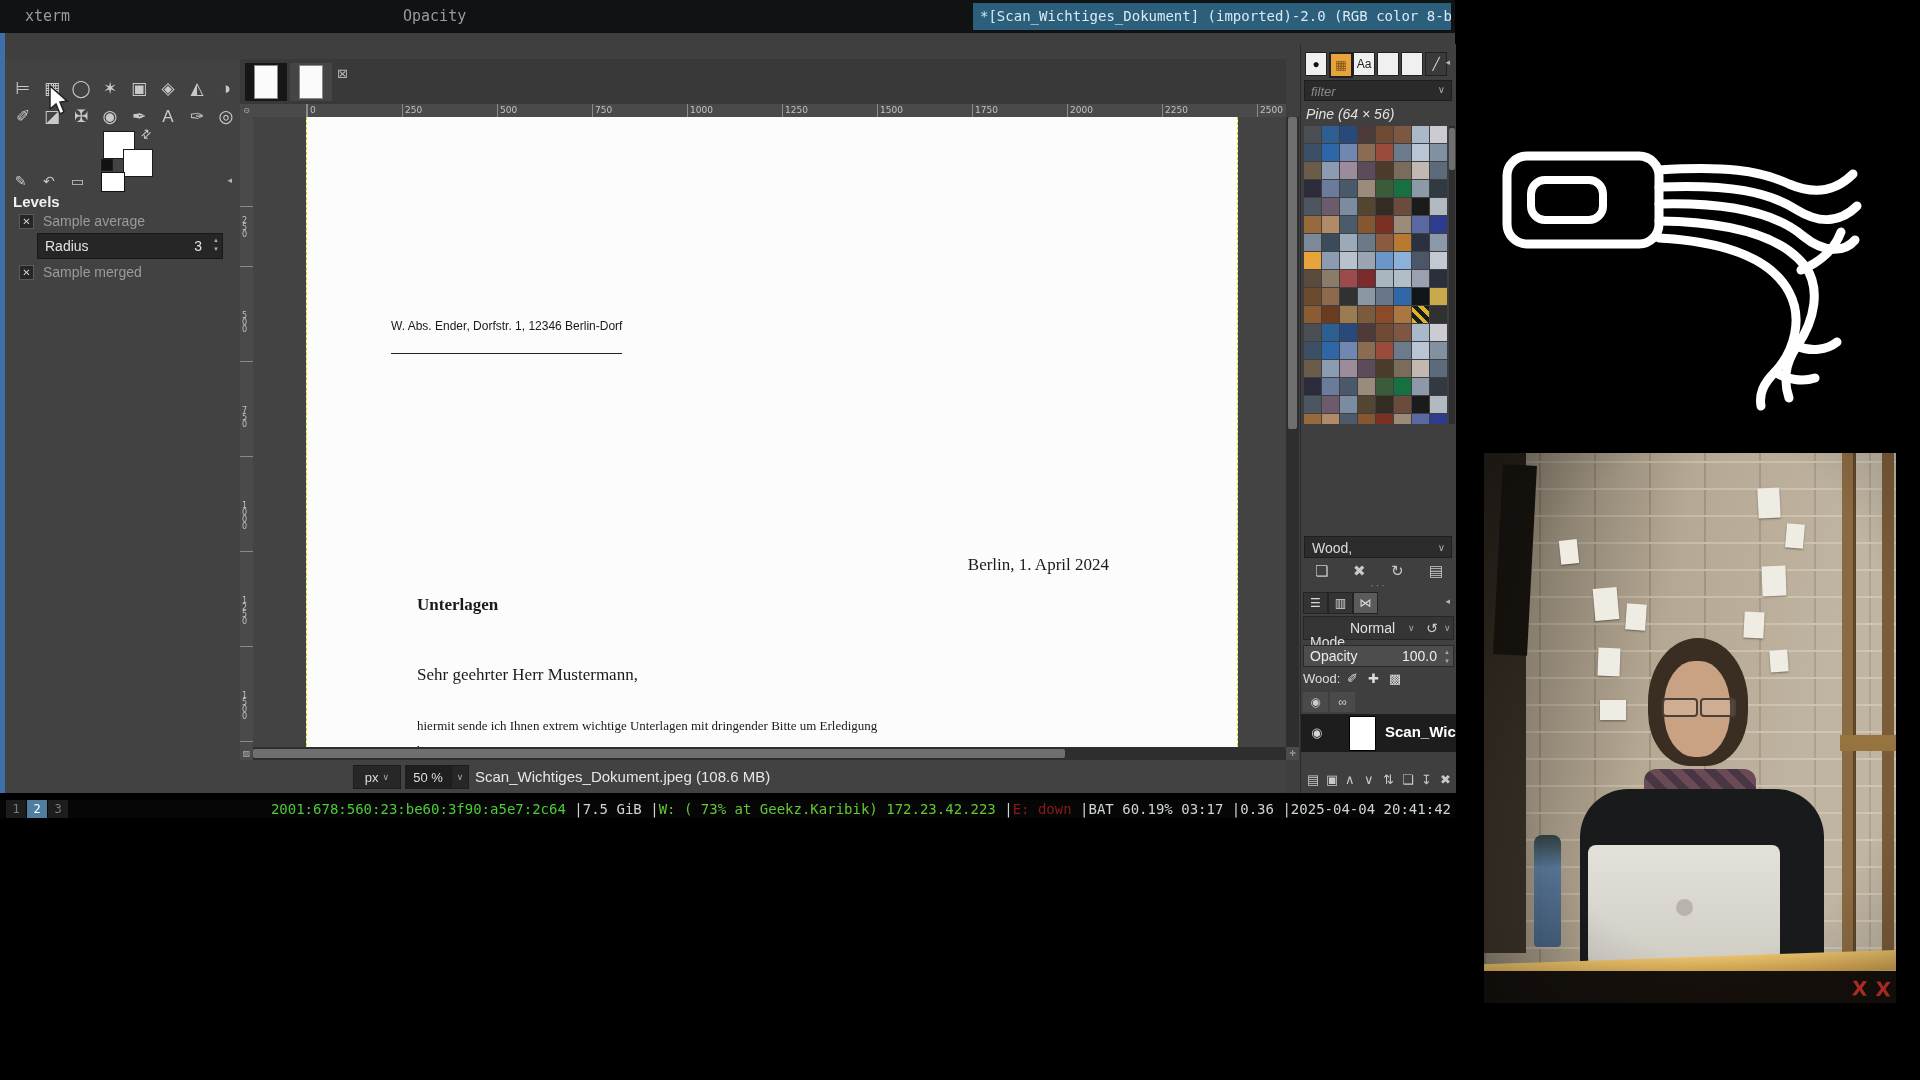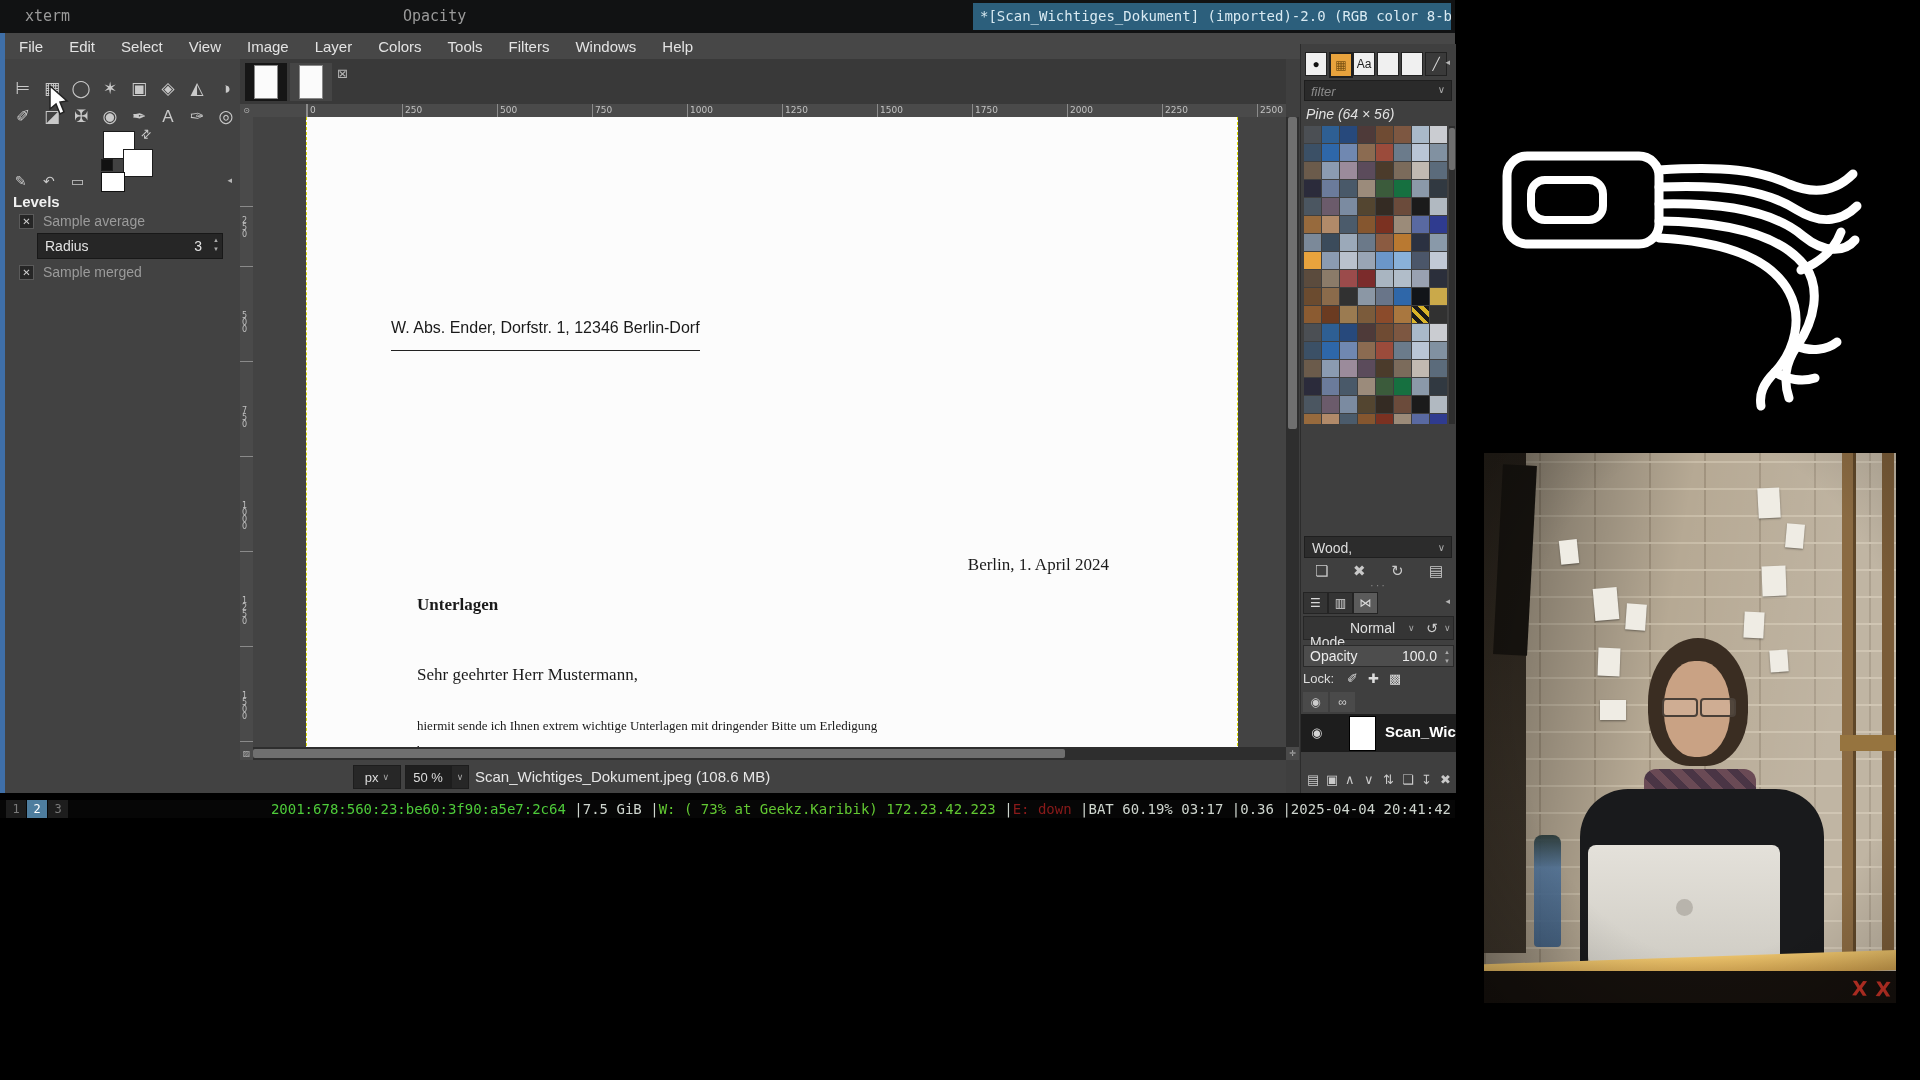--- a/index.html
+++ b/index.html
@@ -44,21 +44,21 @@
   #ruler-left{left:240px;top:84px;width:13px;height:630px;border-right:1px solid #303030;
     background-image:repeating-linear-gradient(0deg,#8a8a8a 0 1px,transparent 1px 95px);background-position:0 90px;}
   .tick-lab{position:absolute;top:1px;}
   .vtick-lab{position:absolute;left:2px;line-height:7px;font-size:8px;white-space:pre-line;}
   #canvas{left:253px;top:84px;width:1033px;height:630px;background:#434343;overflow:hidden;}
   #page{position:absolute;left:53px;top:0;width:930px;height:633px;background:#fcfcfc;
     border-left:1px dashed #d9d900;border-right:1px dashed #d9d900;border-bottom:1px dashed #d9d900;
     overflow:hidden;color:#1a1a1a;}
   .serif{font-family:"Liberation Serif","DejaVu Serif",serif;}
   #doc-sender{position:absolute;left:84px;top:22px;font-size:17px;line-height:23px;white-space:pre-line;}
-  #doc-sender-line{position:absolute;left:84px;top:202px;font-size:16px;border-bottom:1px solid #222;padding-bottom:13px;}
+  #doc-sender-line{position:absolute;left:84px;top:202px;font-size:12px;border-bottom:1px solid #222;padding-bottom:20px;}
   #doc-recipient{position:absolute;left:84px;top:278px;font-size:17px;line-height:23px;white-space:pre-line;}
   #doc-date{position:absolute;right:128px;top:438px;font-size:17px;}
   #doc-subject{position:absolute;left:110px;top:478px;font-size:17px;font-weight:bold;}
   #doc-salutation{position:absolute;left:110px;top:548px;font-size:17px;}
   #doc-body{position:absolute;left:110px;top:596px;font-size:13px;line-height:25px;white-space:pre-line;}
   
   .sb-track{background:#2e2e2e;}
   .sb-thumb{position:absolute;background:#6f6f6f;border-radius:2px;}
   #corner-btn,#qm-btn{background:#4a4a4a;color:#b5b5b5;font-size:8px;text-align:center;line-height:13px;}
   
@@ -117,33 +117,20 @@
 
   <div class="abs" id="titlebar">
     <span class="tlabel" style="left:25px">xterm</span>
     <span class="tlabel" style="left:403px">Opacity</span>
     <div id="active-title">*[Scan_Wichtiges_Dokument] (imported)-2.0 (RGB color 8-b…</div>
   </div>
 
   <div class="abs" id="gimp">
     <div class="abs" id="edge-accent"></div>
 
-    <div class="abs" id="menubar">
-        <span class="menu-item">File</span>
-        <span class="menu-item">Edit</span>
-        <span class="menu-item">Select</span>
-        <span class="menu-item">View</span>
-        <span class="menu-item">Image</span>
-        <span class="menu-item">Layer</span>
-        <span class="menu-item">Colors</span>
-        <span class="menu-item">Tools</span>
-        <span class="menu-item">Filters</span>
-        <span class="menu-item">Windows</span>
-        <span class="menu-item">Help</span>
-      </div>
 
     <div class="abs" id="toolbox">
       <div class="tool-row" id="tool-row-0" style="top:18px">
           <span class="tool-btn">⊨</span>
           <span class="tool-btn">▦</span>
           <span class="tool-btn">◯</span>
           <span class="tool-btn">✶</span>
           <span class="tool-btn">▣</span>
           <span class="tool-btn">◈</span>
           <span class="tool-btn">◭</span>
@@ -469,21 +456,21 @@
     </div>
 
     <div id="opacity-row">
       <span style="position:absolute;left:6px">Opacity</span>
       <span style="position:absolute;right:16px">100.0</span>
       <span class="spin" style="top:2px">▲
 ▼</span>
     </div>
 
     <div id="lock-row">
-      <span>Lock:</span>
+      <span>Wood:</span>
       <span id="lock-icons"><span style="position: absolute; left: 44px; top: 0px;">✐</span><span style="position: absolute; left: 65px; top: 0px;">✚</span><span style="position: absolute; left: 86px; top: 0px;">▩</span></span>
     </div>
 
     <div class="hdr-tile" style="left:2px">◉</div>
     <div class="hdr-tile" style="left:29px">∞</div>
 
     <div id="layer-row">
       <span class="eye">◉</span>
       <div class="thumb"></div>
       <span class="lname">Scan_Wic</span>

